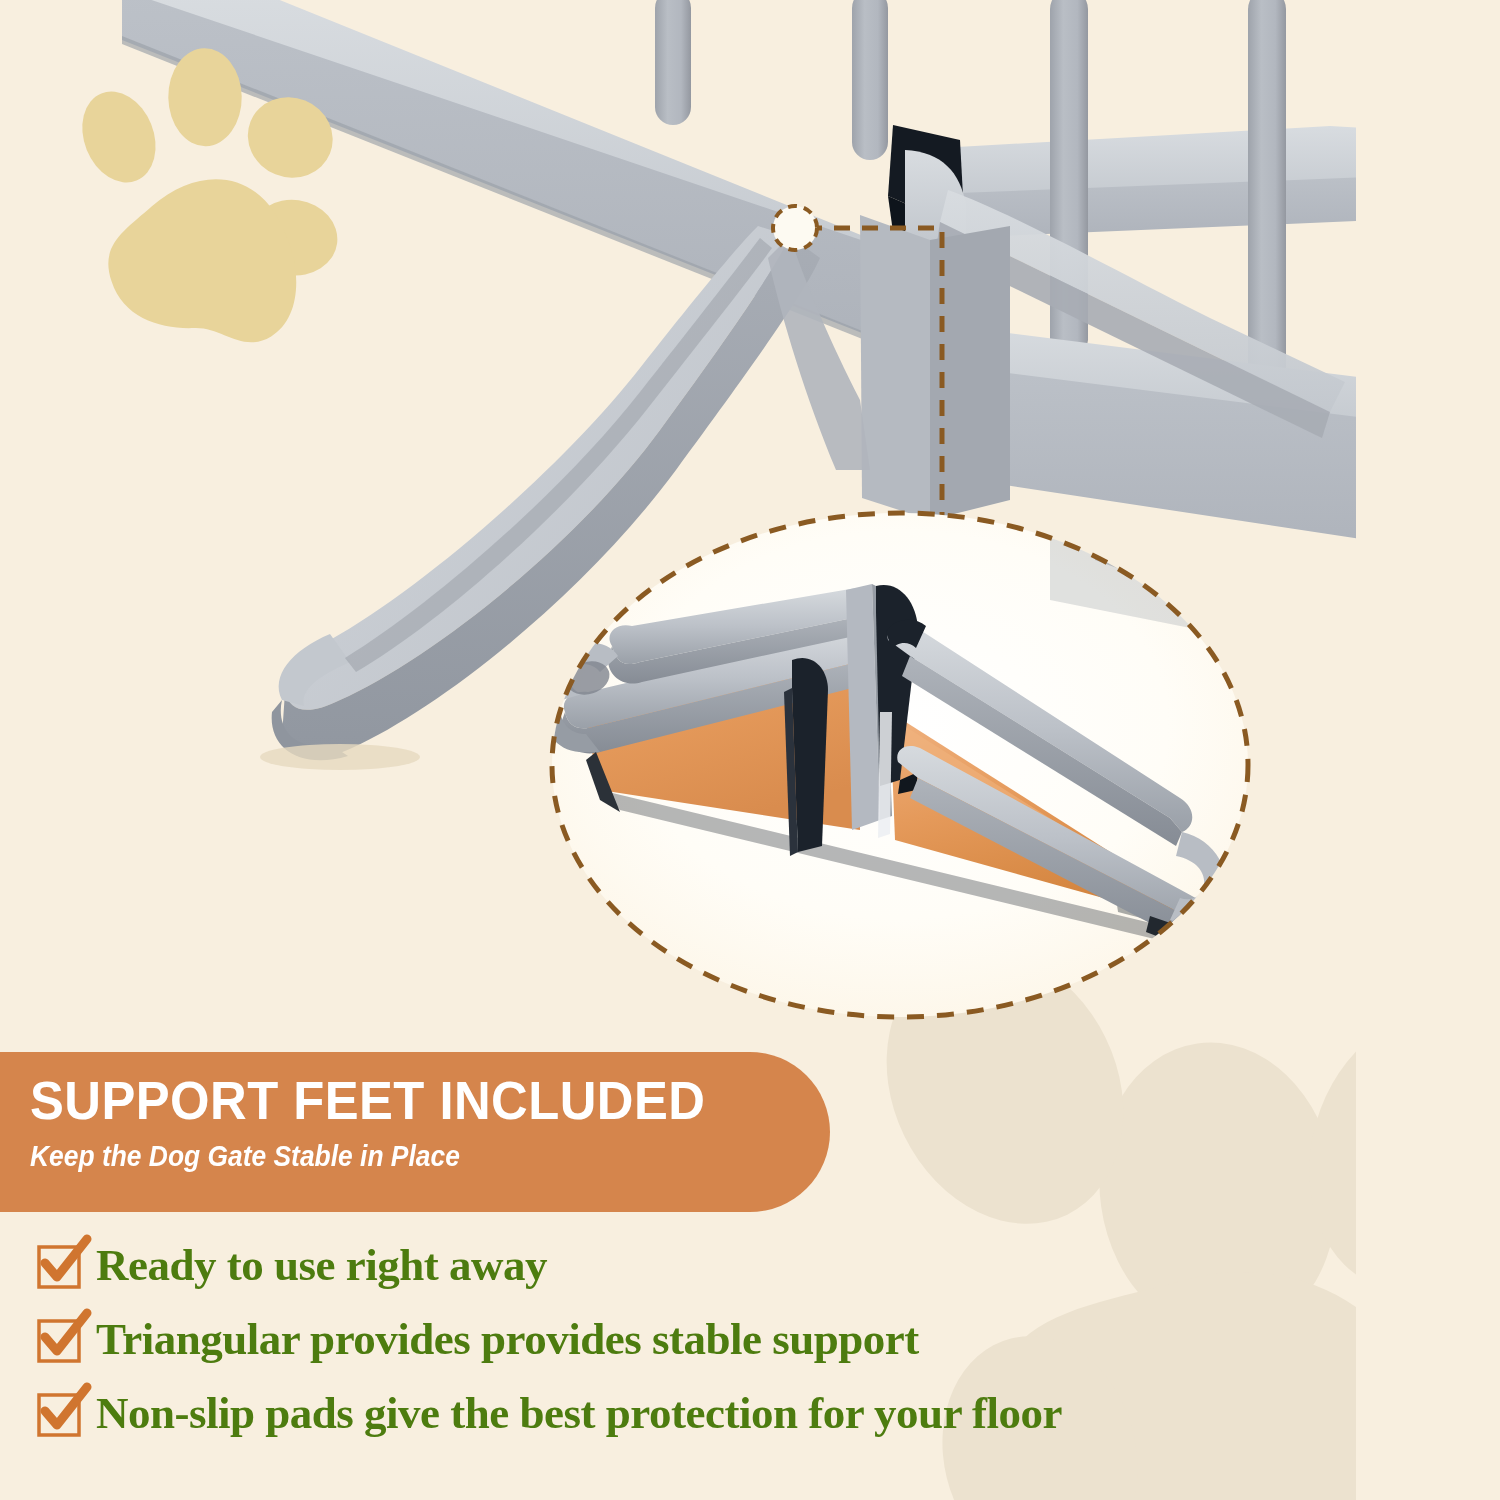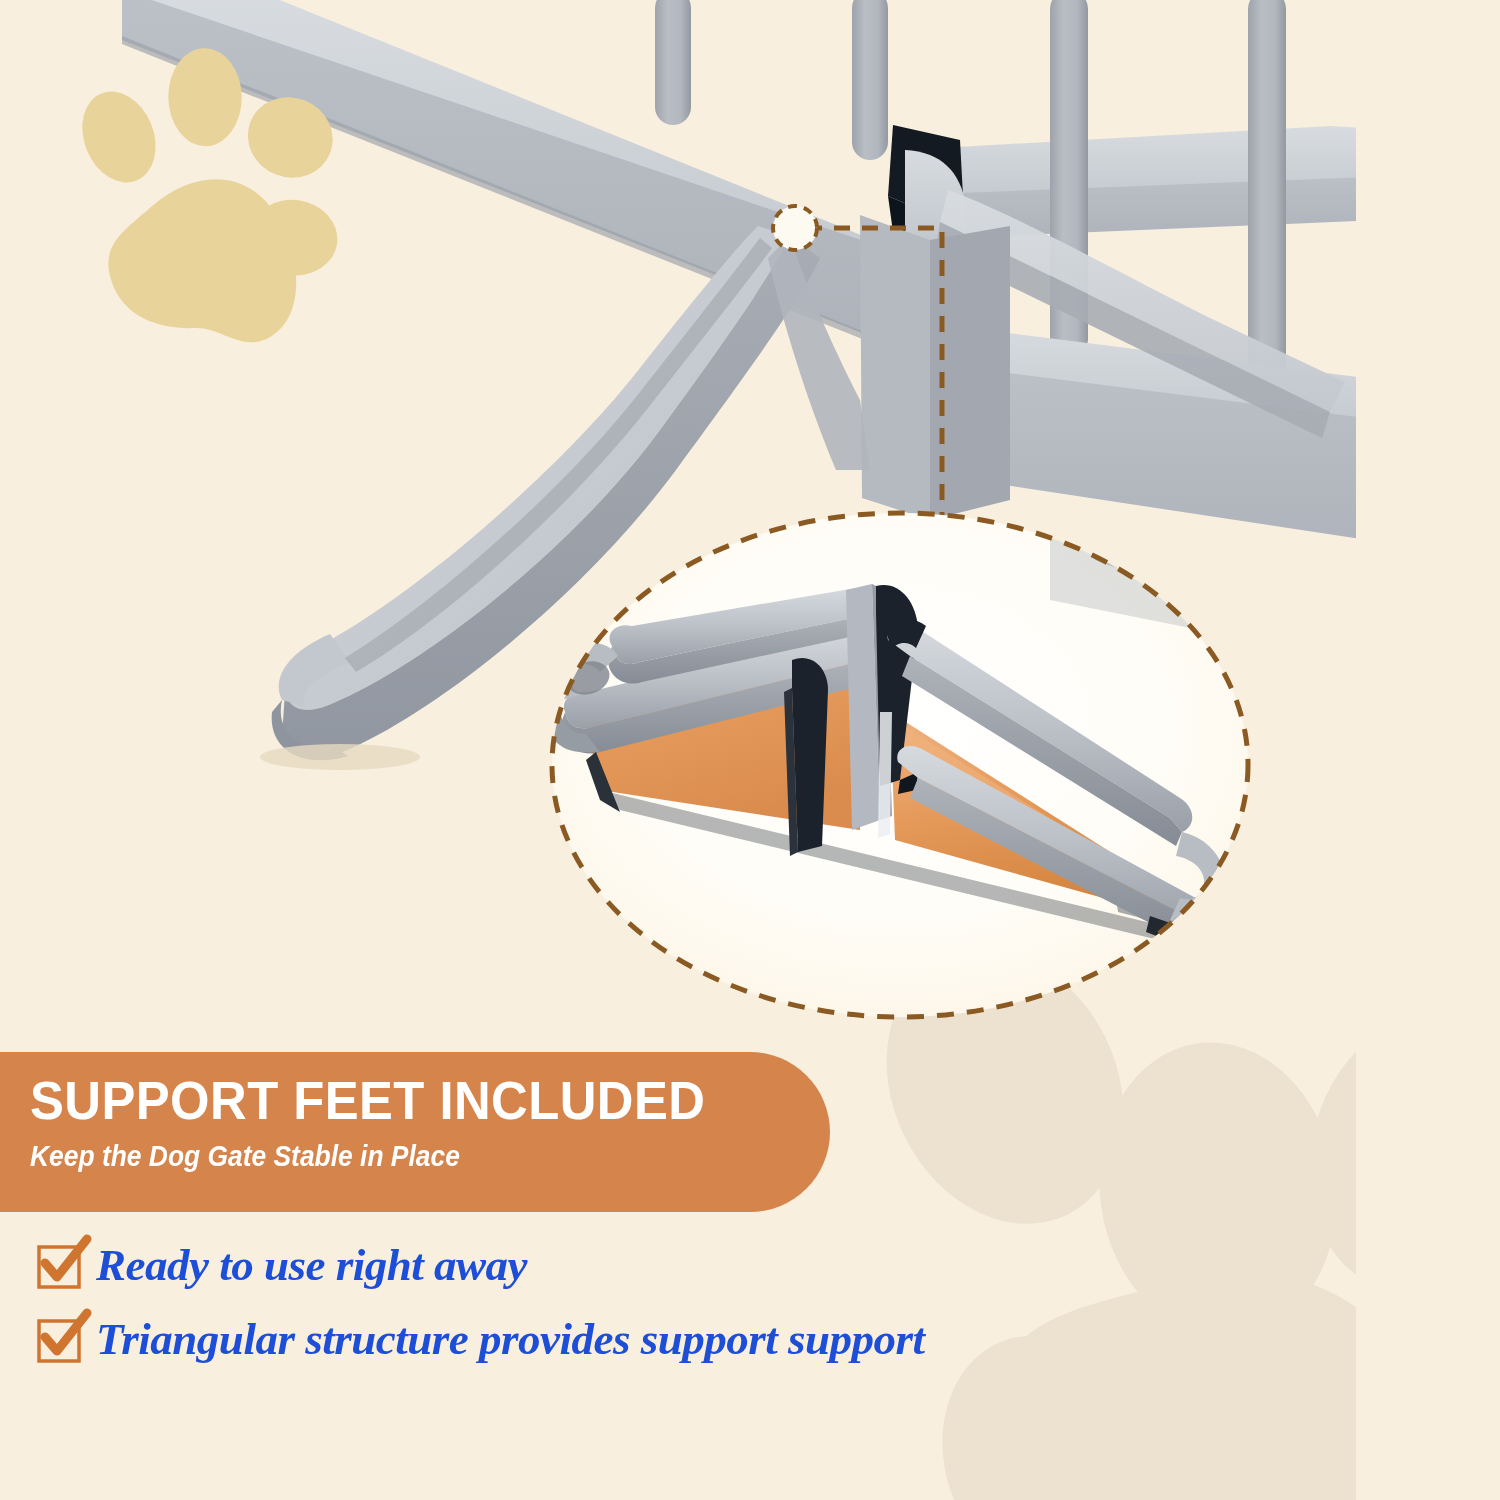--- a/index.html
+++ b/index.html
@@ -48,23 +48,22 @@
 
   
   .bullets{position:absolute;left:38px;top:1234px;width:1430px;}
   .bullet-row{
     display:flex;align-items:center;
     height:62px;margin-bottom:12px;
   }
   .chk{position:relative;width:44px;height:44px;flex:0 0 44px;margin-right:14px;}
   .chk svg{position:absolute;left:-3px;top:-10px;}
   .bullet-text{
-    color:#1d4ed8;
+    color:#4d7c0f;
     font-size:45px;
-    font-style:italic;
     font-weight:bold;
     font-family:"Liberation Serif", serif;
     white-space:nowrap;
     letter-spacing:-0.5px;
   }
 </style>
 </head>
 <body>
 
 <div id="stage">
@@ -320,19 +319,28 @@
       <span class="bullet-text">Ready to use right away</span>
     </div>
 
     <div class="bullet-row">
       <span class="chk">
         <svg width="58" height="58" viewBox="0 0 58 58">
           <rect x="4" y="14" width="40" height="40" fill="none" stroke="#d0752f" stroke-width="3.5"></rect>
           <path d="M10 30 L22 44 L52 6" fill="none" stroke="#d0752f" stroke-width="9" stroke-linecap="round" stroke-linejoin="round"></path>
         </svg>
       </span>
-      <span class="bullet-text">Triangular structure provides support support</span>
+      <span class="bullet-text">Triangular provides provides stable support</span>
     </div>
 
+    <div class="bullet-row">
+      <span class="chk">
+        <svg width="58" height="58" viewBox="0 0 58 58">
+          <rect x="4" y="14" width="40" height="40" fill="none" stroke="#d0752f" stroke-width="3.5"></rect>
+          <path d="M10 30 L22 44 L52 6" fill="none" stroke="#d0752f" stroke-width="9" stroke-linecap="round" stroke-linejoin="round"></path>
+        </svg>
+      </span>
+      <span class="bullet-text">Non-slip pads give the best protection for your floor</span>
+    </div>
 
   </div>
 
 </div>
 
 </body></html>

